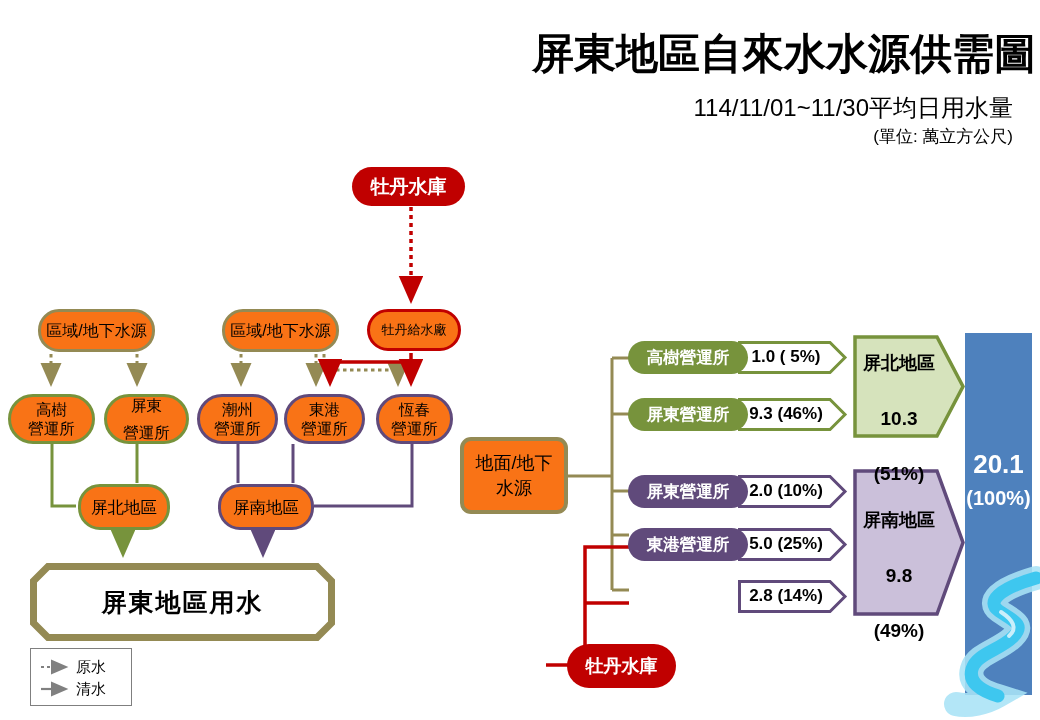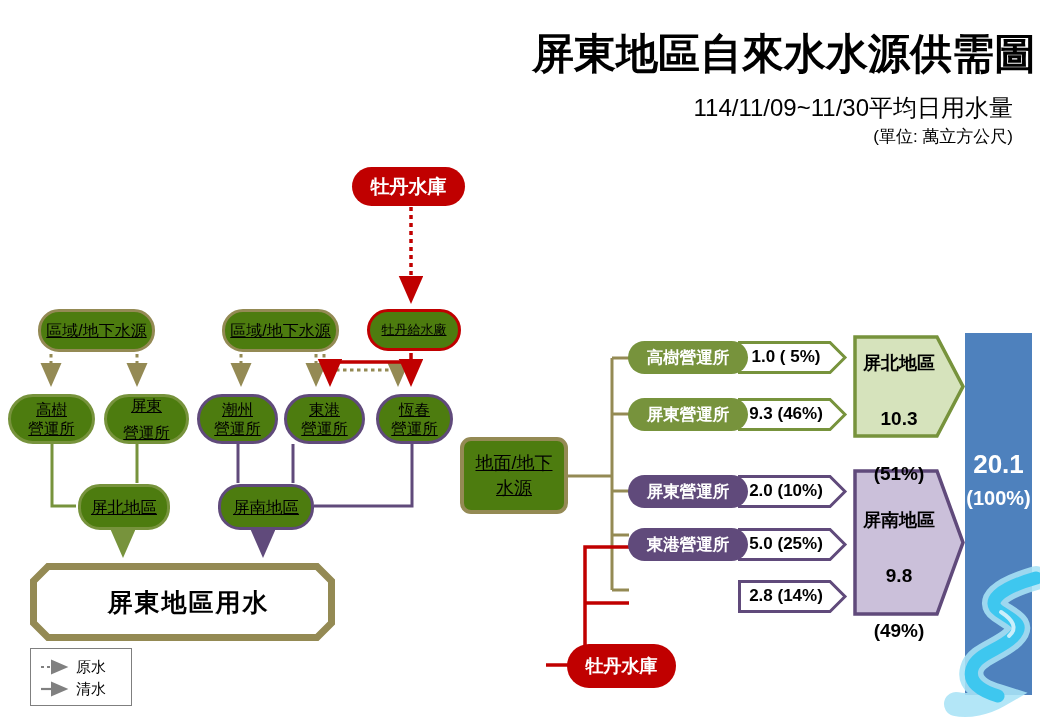--- a/index.html
+++ b/index.html
@@ -5,31 +5,31 @@
   html,body{margin:0;padding:0;background:#fff;}
   .canvas{position:relative;width:1040px;height:720px;background:#fff;overflow:hidden;
           font-family:"Liberation Sans","DejaVu Sans",sans-serif;color:#000;}
   .abs{position:absolute;}
   svg.layer{position:absolute;left:0;top:0;z-index:0;}
   .txt{z-index:2;}
   .title{font-size:42px;font-weight:800;text-align:right;letter-spacing:0px;}
   .subtitle{font-size:24px;text-align:right;}
   .unit{font-size:17px;text-align:right;}
   .stadium{display:flex;flex-direction:column;align-items:center;justify-content:center;
-           text-align:center;background:#4d7c0f;box-sizing:border-box;z-index:2;line-height:1.25;text-decoration:underline;}
+           text-align:center;background:#f97316;box-sizing:border-box;z-index:2;line-height:1.25;}
   .fillbox{display:flex;align-items:center;justify-content:center;text-align:center;
            box-sizing:border-box;z-index:2;color:#fff;font-weight:bold;}
   .olive-b{border:3px solid #948A54;border-radius:21px;}
   .red-b{border:3px solid #C00000;border-radius:21px;}
   .green-b{border:3px solid #77933C;border-radius:25px;}
   .purple-b{border:3px solid #604A7B;border-radius:25px;}
   .office{font-size:15.5px;}
   .region{font-size:16.5px;border-radius:22px;}
   .usage-label{display:flex;align-items:center;justify-content:center;font-size:25px;
-               font-weight:bold;letter-spacing:2px;z-index:2;padding-left:6px;}
+               font-weight:bold;letter-spacing:2px;z-index:2;}
   .legend-box{border:1.5px solid #7F7F7F;background:transparent;z-index:2;box-sizing:border-box;}
   .legend-label{font-size:15px;z-index:2;}
   .pill{border-radius:17px;font-size:16.5px;z-index:3;}
   .pill.green{background:#77933C;}
   .pill.purple{background:#604A7B;}
   .chev-val{font-size:17px;font-weight:700;text-align:center;z-index:2;}
   .penta-txt{text-align:center;font-weight:bold;z-index:2;line-height:1.25;}
   .penta-txt .lbl{font-size:18px;display:block;}
   .penta-txt .num{font-size:19px;display:block;margin-top:32px;}
   .bar-num{font-size:26px;font-weight:bold;color:#fff;text-align:center;z-index:2;}
@@ -120,21 +120,21 @@
 
     <rect x="965" y="333" width="67" height="362" fill="#4E81BD"></rect>
     <g>
       <path d="M1036 578 C 998 589, 986 602, 999 611 C 1012 620, 1026 624, 1013 637 C 1000 650, 976 654, 972 669 C 968 683, 982 691, 998 696 C 986 703, 968 707, 956 704" fill="none" stroke="#A9E2F6" stroke-width="24" stroke-linecap="round" opacity="0.88"></path>
       <path d="M1036 578 C 998 589, 986 602, 999 611 C 1012 620, 1026 624, 1013 637 C 1000 650, 976 654, 972 669 C 968 683, 982 691, 998 696" fill="none" stroke="#3EC7EF" stroke-width="13" stroke-linecap="round"></path>
       <path d="M1001 612 C 1013 620, 1018 628, 1009 636" fill="none" stroke="#D9F3FC" stroke-width="4" stroke-linecap="round" opacity="0.9"></path>
     </g>
   </svg>
 
   <div class="abs txt title" style="left:440px;top:26px;width:596px;">屏東地區自來水水源供需圖</div>
-  <div class="abs txt subtitle" style="left:440px;top:92px;width:573px;">114/11/09~11/30平均日用水量</div>
+  <div class="abs txt subtitle" style="left:440px;top:92px;width:573px;">114/11/01~11/30平均日用水量</div>
   <div class="abs txt unit" style="left:640px;top:125px;width:373px;">(單位: 萬立方公尺)</div>
 
   <div class="abs fillbox" style="left:352px;top:167px;width:113px;height:39px;background:#C00000;border-radius:20px;font-size:19px;">牡丹水庫</div>
 
   <div class="abs stadium olive-b" style="left:38px;top:309px;width:117px;height:43px;font-size:16px;">區域/地下水源</div>
   <div class="abs stadium olive-b" style="left:222px;top:309px;width:117px;height:43px;font-size:16px;">區域/地下水源</div>
   <div class="abs stadium red-b" style="left:367px;top:309px;width:94px;height:42px;font-size:13px;">牡丹給水廠</div>
 
   <div class="abs stadium green-b office" style="left:8px;top:394px;width:87px;height:50px;">
     <span>高樹</span>

